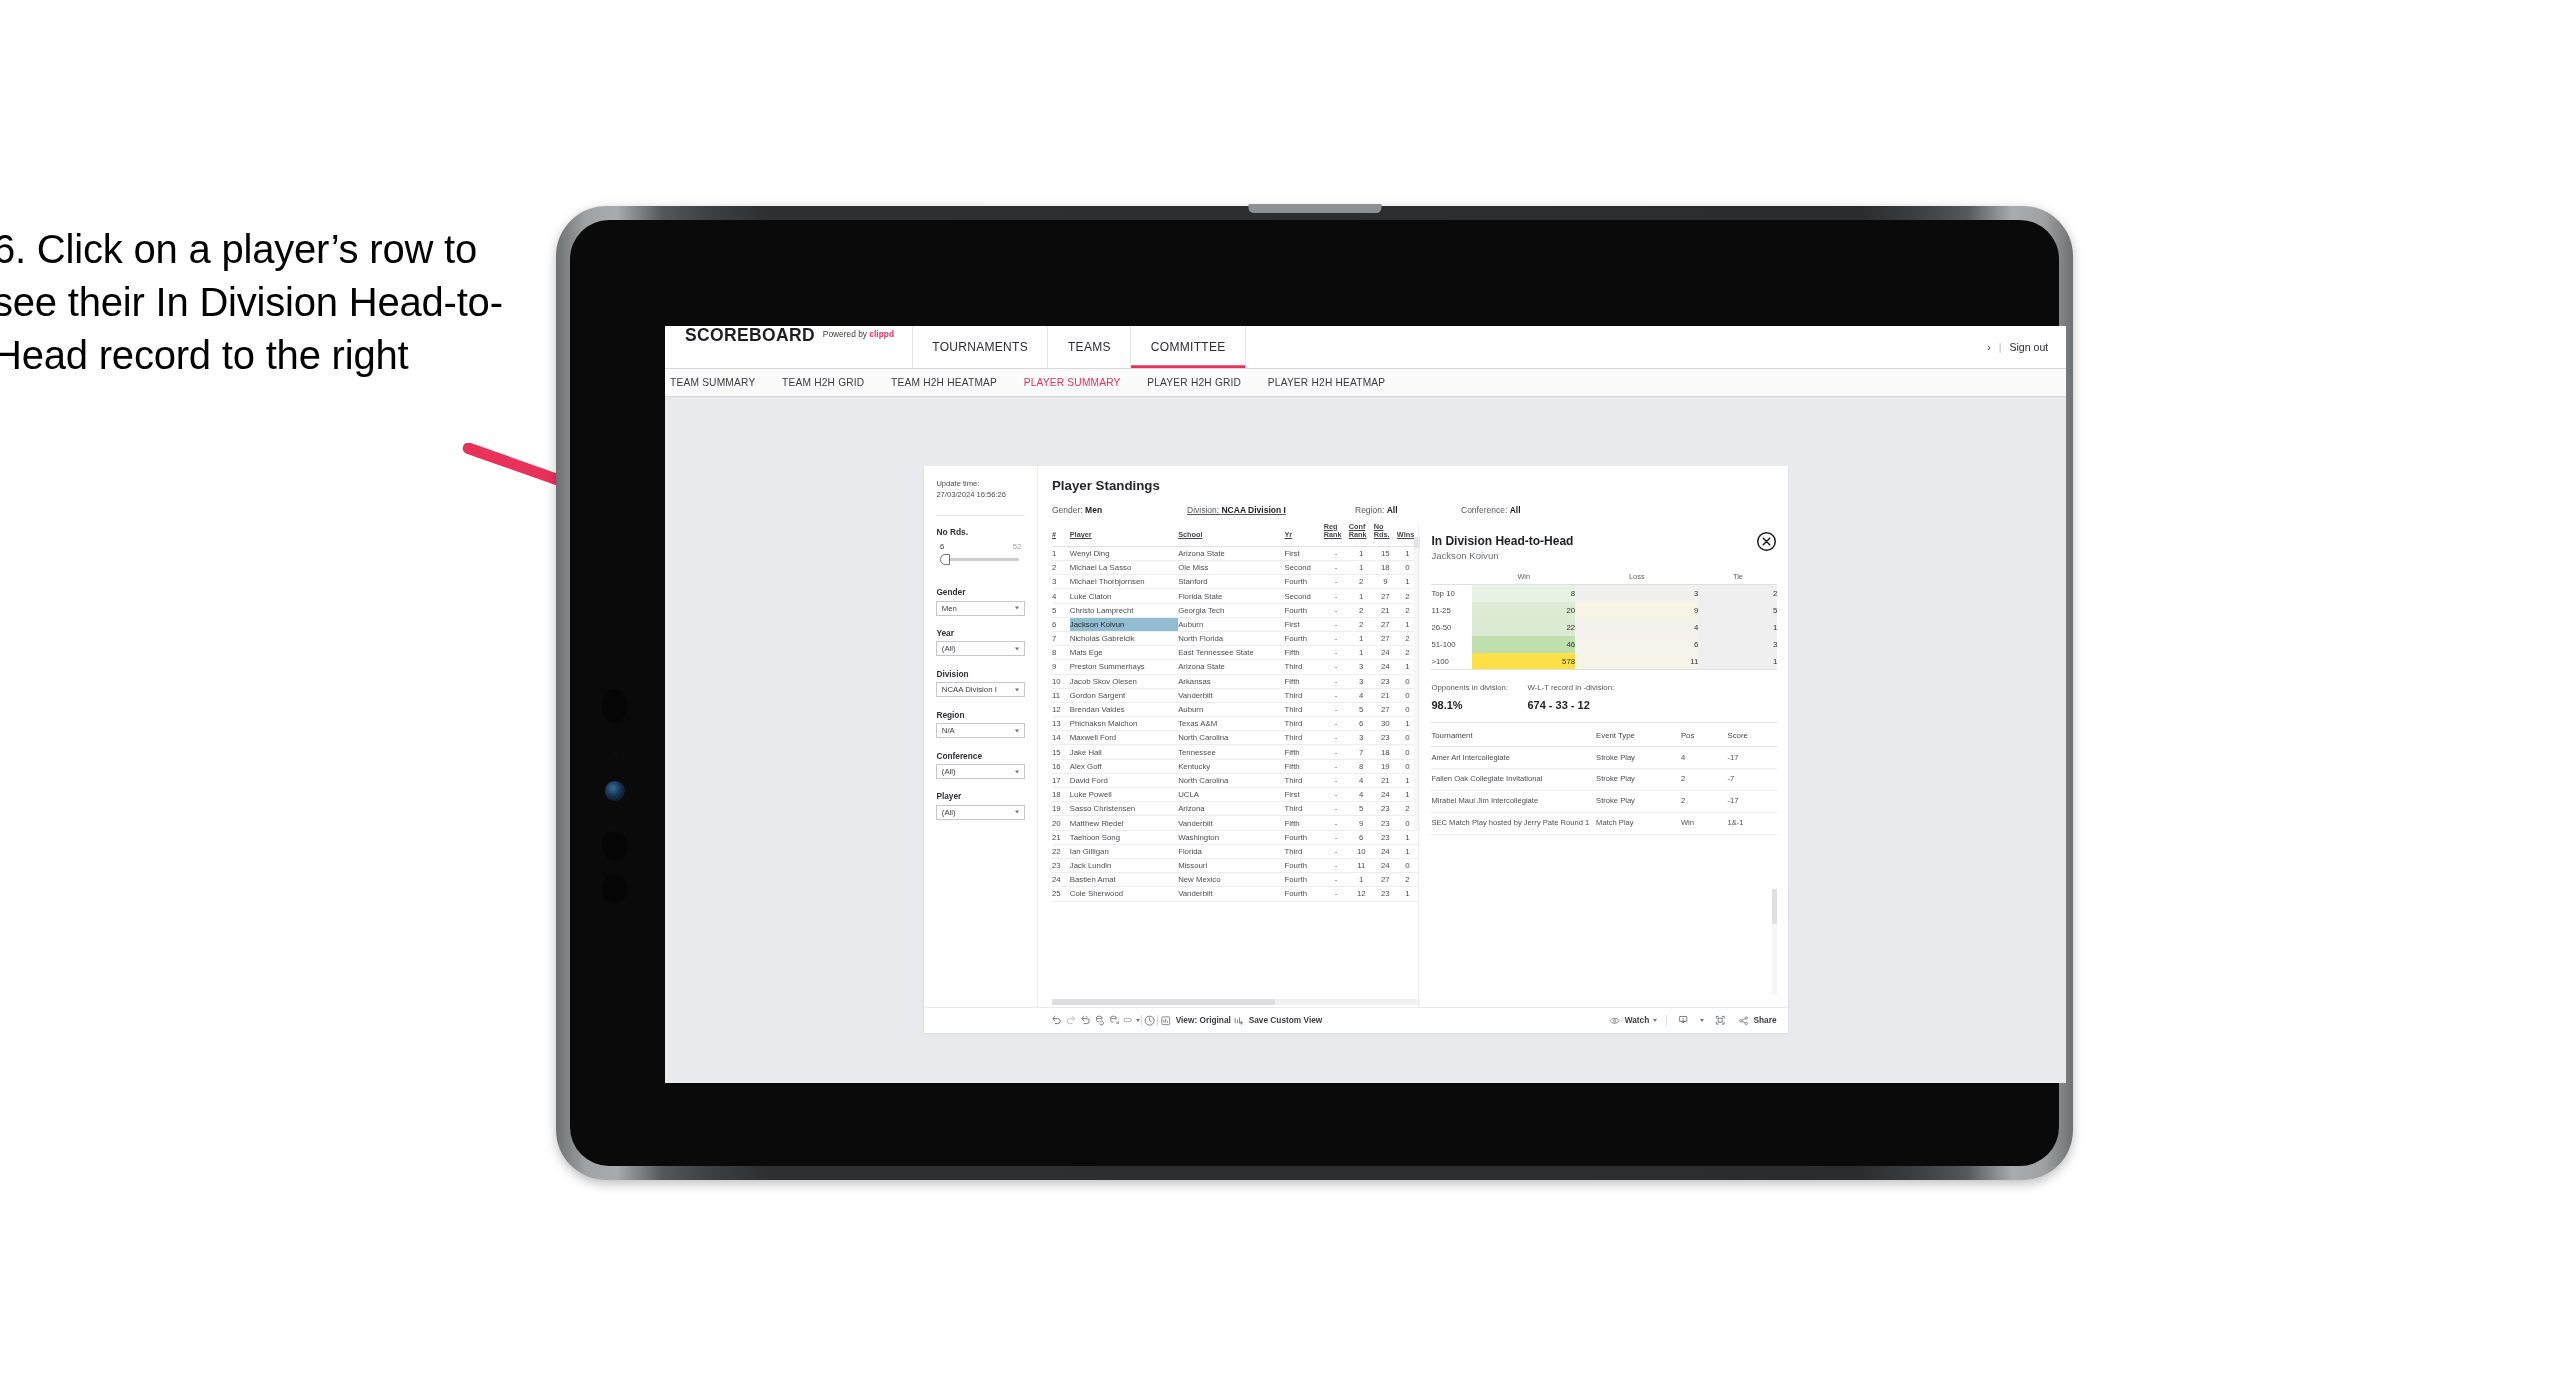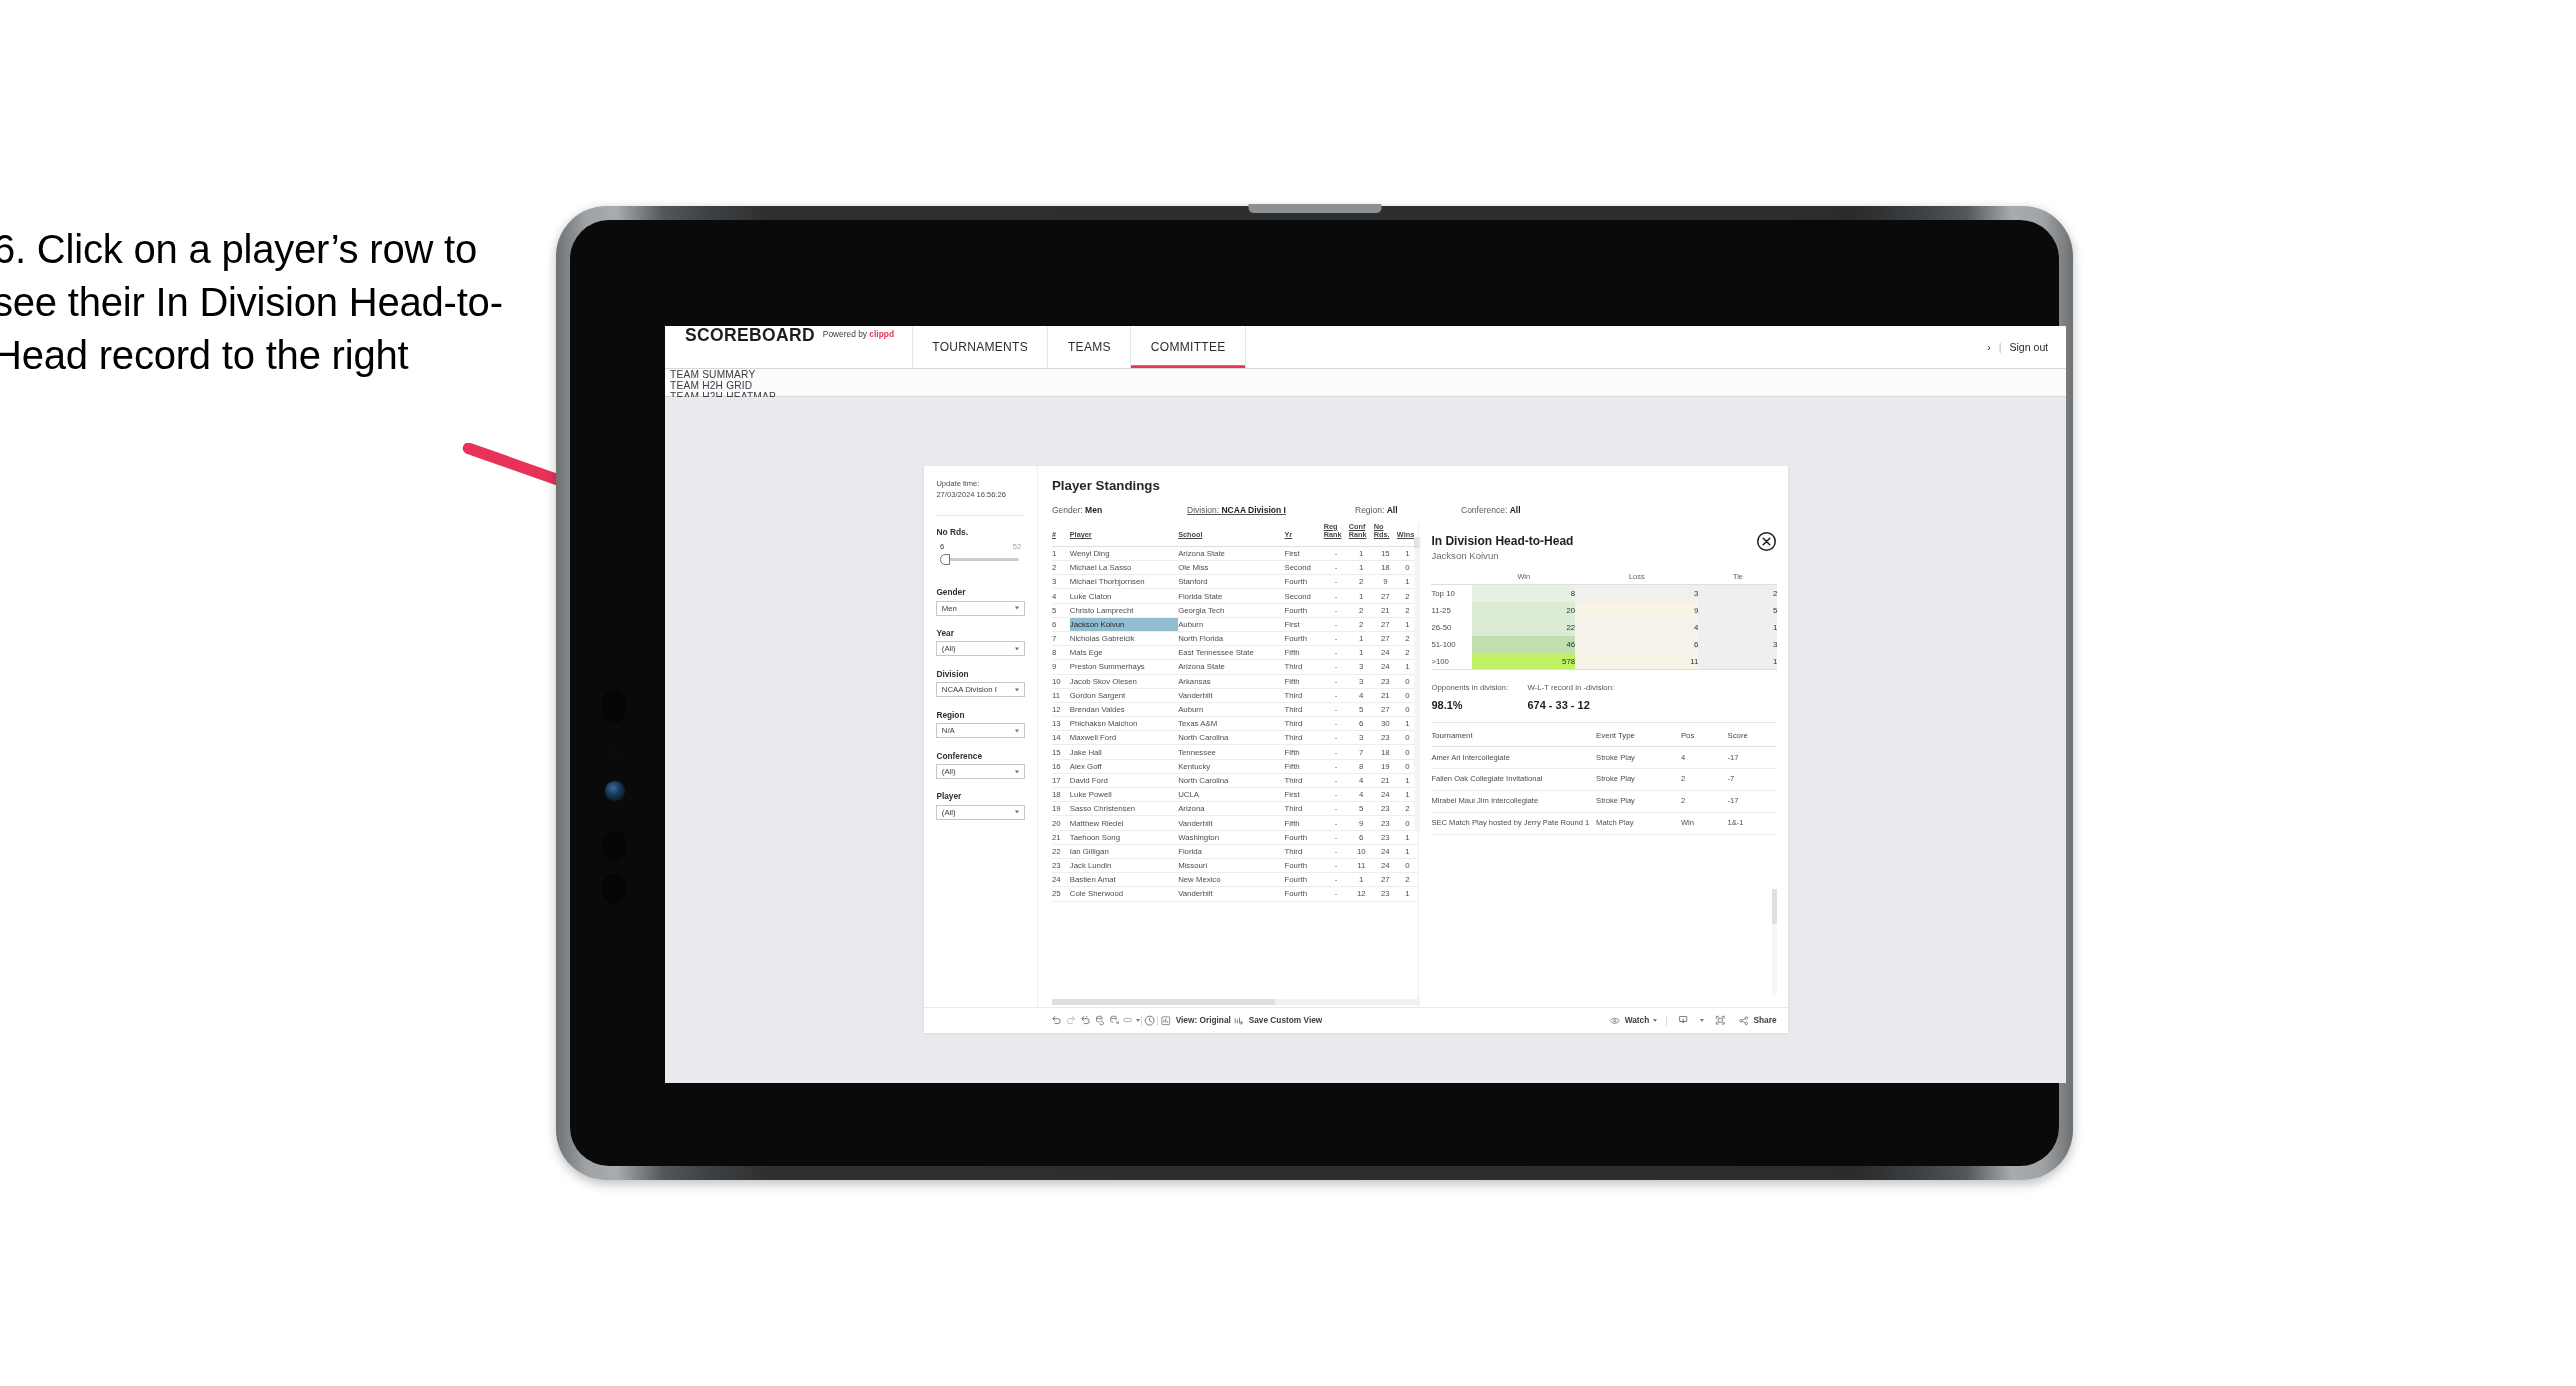--- a/index.html
+++ b/index.html
@@ -87,25 +87,24 @@
   #topnav-spacer { flex: 1; }
   #topnav-right {
     display: flex; align-items: center; gap: 8px;
     padding-right: 17.7px; font-size: 10.6px; color: #2c2c33;
   }
   #topnav-right .sep { color: #b9b9b9; }
   #signout { cursor: pointer; }
 
   
   #subnav {
-    display: flex; align-items: flex-start;
+    display: flex; align-items: center;
     height: 28px; background: #fbfbfb;
     border-bottom: 0.9px solid #d8d8d8;
     padding-left: 5px;
-    flex-direction: column;
   }
   .subnav-item {
     font-size: 10.2px; color: #3a3a42; letter-spacing: 0.2px;
     margin-right: 26.6px; cursor: pointer; white-space: nowrap;
   }
   .subnav-item.active { color: #e8325a; }
 
   
   #canvas { position: relative; height: calc(100% - 72px); background: #e9eaed; }
   #workbook {
@@ -709,21 +708,21 @@
                             <td class="val" style="background: rgb(239, 239, 239);">1</td>
                           </tr>
                           <tr>
                             <td class="rowlabel">51-100</td>
                             <td class="val" style="background: rgb(191, 224, 174);">46</td>
                             <td class="val" style="background: rgb(245, 243, 234);">6</td>
                             <td class="val" style="background: rgb(239, 239, 239);">3</td>
                           </tr>
                           <tr>
                             <td class="rowlabel">&gt;100</td>
-                            <td class="val" style="background: #bef264;">578</td>
+                            <td class="val" style="background: #fde047;">578</td>
                             <td class="val" style="background: rgb(246, 243, 231);">11</td>
                             <td class="val" style="background: rgb(239, 239, 239);">1</td>
                           </tr>
                         </tbody>
                     </table>
 
                     <div id="summary">
                       <div class="blk a">
                         <div class="cap">Opponents in division:</div>
                         <div class="big">98.1%</div>

